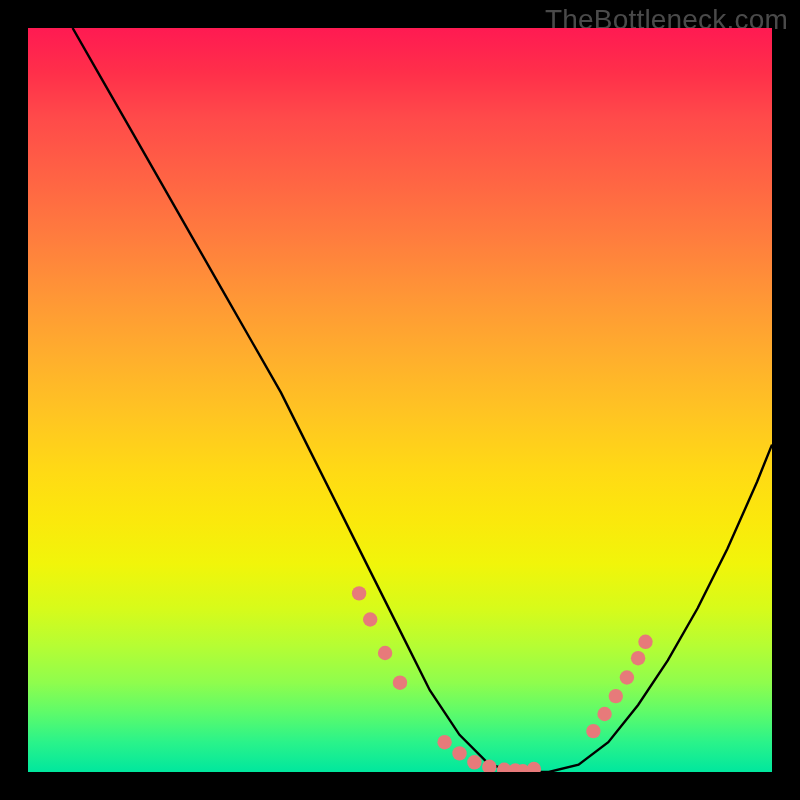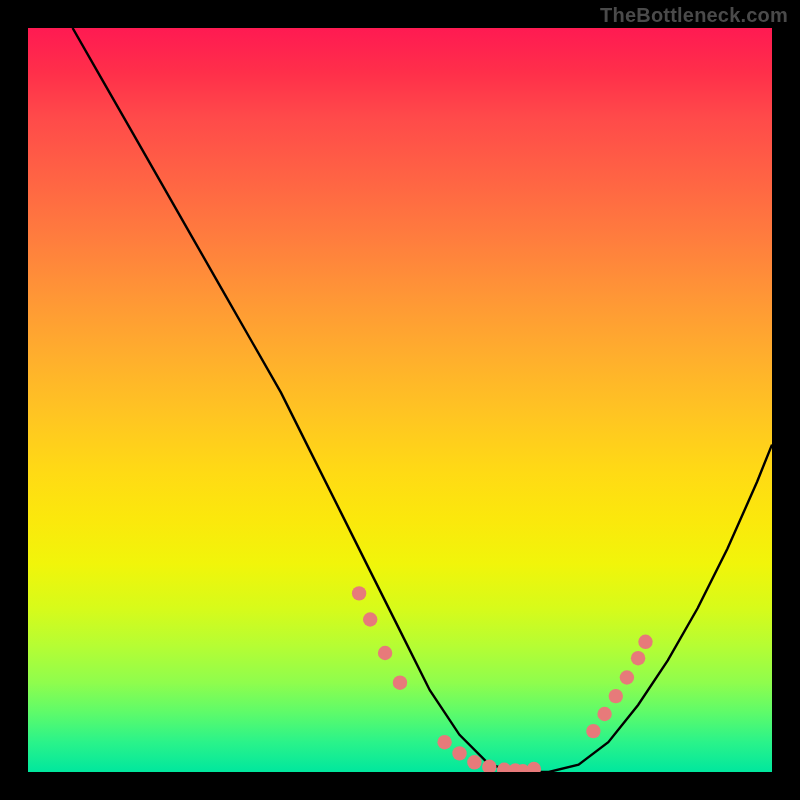--- a/index.html
+++ b/index.html
@@ -15,22 +15,22 @@
     position: relative;
     width: 800px;
     height: 800px;
     background: #000;
   }
   .watermark {
     position: absolute;
     top: 4px;
     right: 12px;
     color: #4a4a4a;
-    font-size: 20px;
-    font-weight: 700;
+    font-size: 28px;
+    font-weight: 400;
     letter-spacing: 0.2px;
     user-select: none;
   }
   
   .plot {
     position: absolute;
     left: 28px;
     top: 28px;
     width: 744px;   
     height: 744px;  

